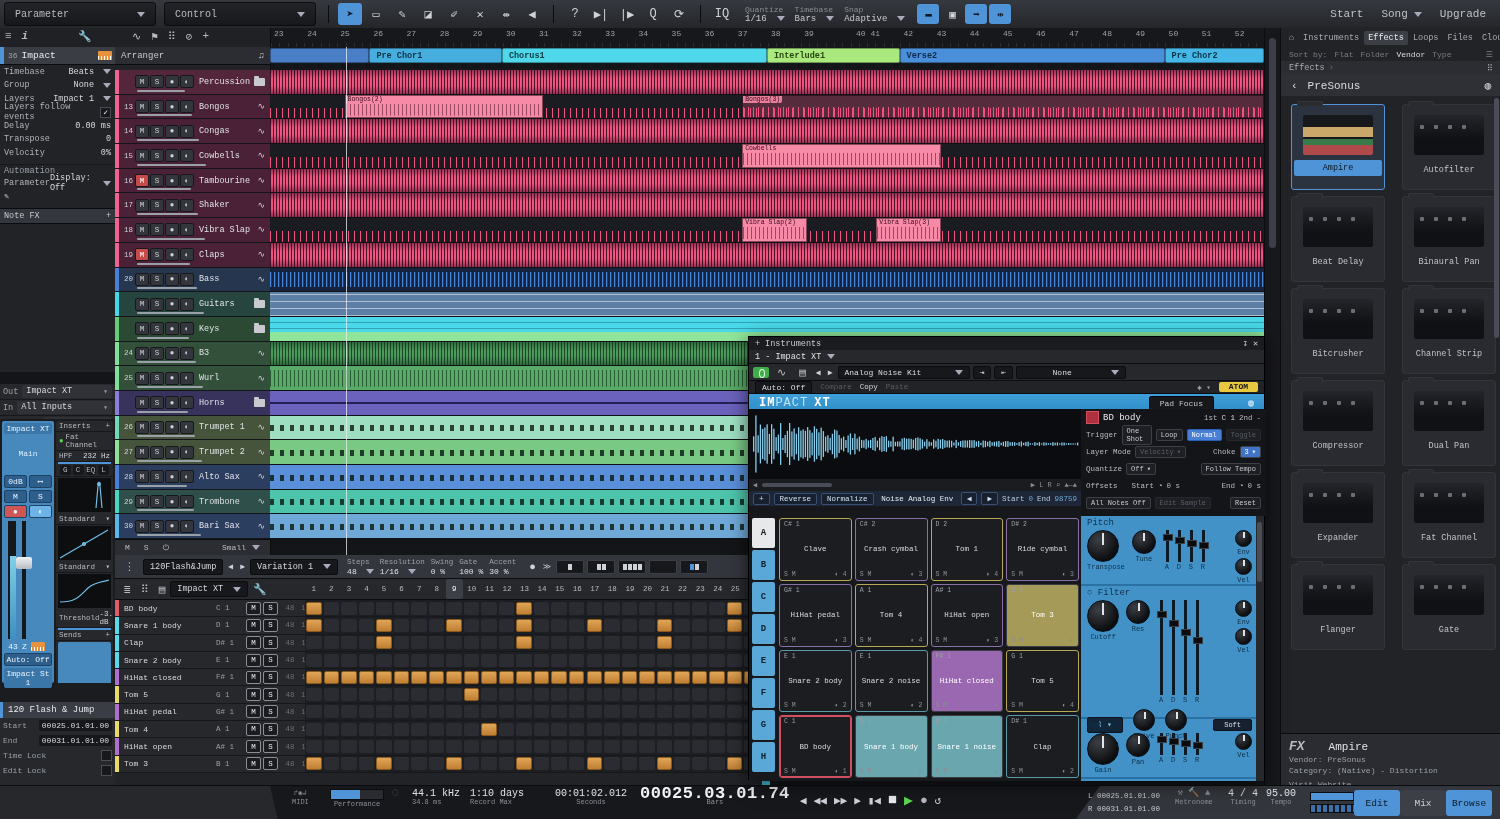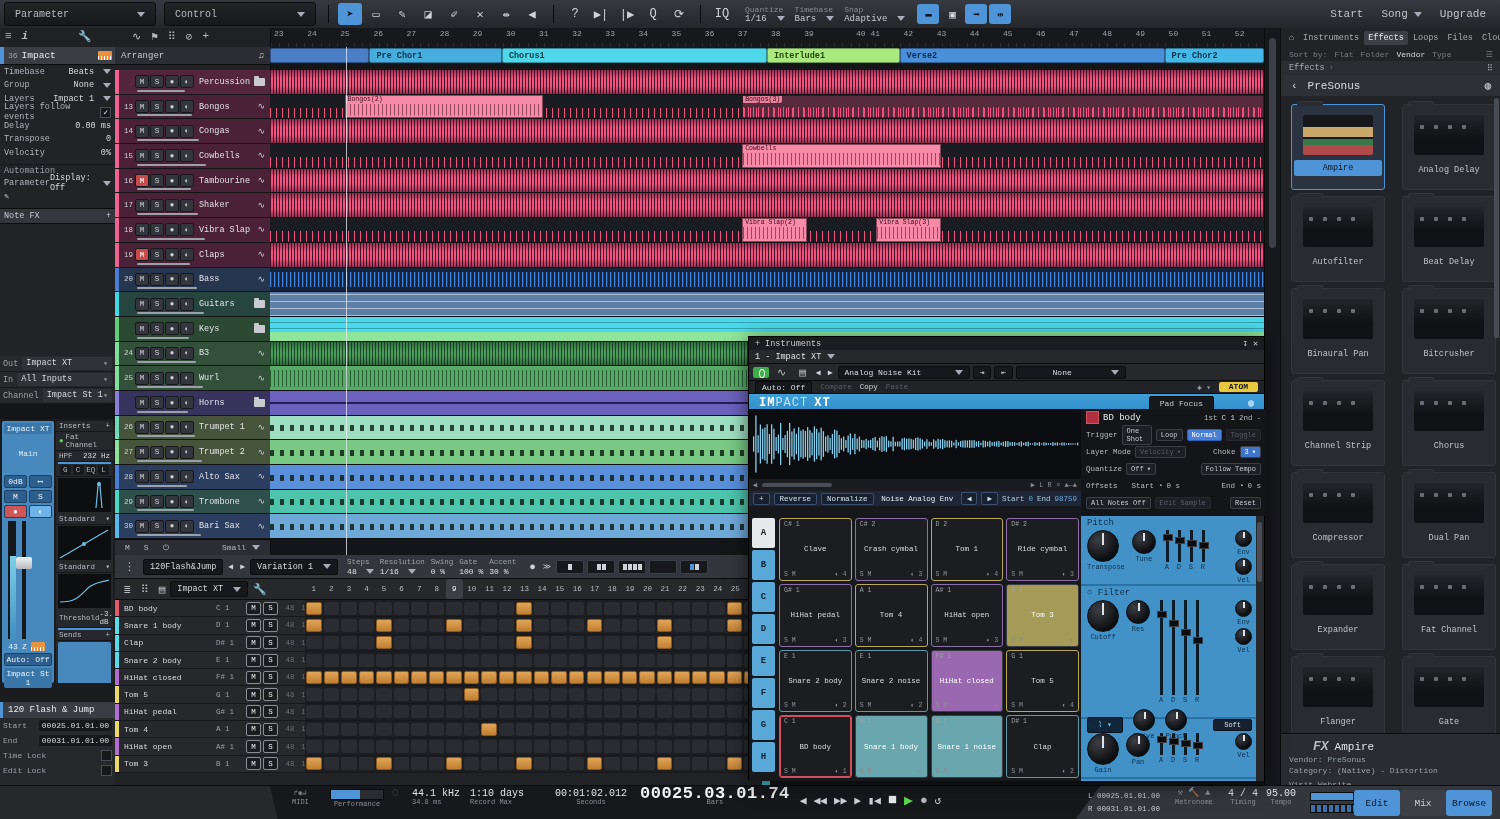--- a/index.html
+++ b/index.html
@@ -51,21 +51,21 @@
   #insp-head .blue{width:4px;height:100%;background:#4f94d6;}
   #insp-head .n{font-size:8px;color:#9aa0a8;margin:0 4px;}
   #insp-head .nm{font-size:9.5px;color:#e8eaee;flex:1;}
   .keysic{width:14px;height:9px;background:#e8913f;border-radius:1px;margin-right:3px;background-image:repeating-linear-gradient(90deg,#fff 0 1px,transparent 1px 3px);background-size:100% 50%;background-position:0 100%;background-repeat:no-repeat;}
   .ifield{display:flex;align-items:center;height:13.5px;padding:0 4px;font-size:8.5px;color:#b0b3ba;}
   .ifield .v{margin-left:auto;color:#d8dade;display:flex;align-items:center;gap:3px;}
   .ifield .cbox{width:9px;height:9px;background:#17181c;border:1px solid #4a4d55;color:#e8eaee;font-size:8px;line-height:9px;text-align:center;margin-left:auto;}
   .isec{height:12px;display:flex;align-items:center;padding:0 4px;font-size:8.5px;color:#9aa0a8;border-top:1px solid #17181c;margin-top:4px;}
   #notefx{display:flex;align-items:center;height:14px;background:#33363c;border-top:1px solid #0b0c0e;border-bottom:1px solid #0b0c0e;padding:0 4px;font-size:8.5px;color:#c8cad0;margin-top:4px;}
   
-  #iorows{left:0;top:356px;width:115px;height:47px;background:#26282c;border-right:1px solid #0b0c0e;}
+  #iorows{left:0;top:384px;width:115px;height:47px;background:#26282c;border-right:1px solid #0b0c0e;}
   .iorow{display:flex;align-items:center;height:15px;padding:0 3px;font-size:8.5px;color:#9aa0a8;border-bottom:1px solid #17181c;}
   .iorow .v{margin-left:4px;flex:1;background:#303238;border-radius:2px;color:#d8dade;padding:1px 4px;display:flex;}
   .iorow .v i{margin-left:auto;font-style:normal;color:#8a8d95;}
   #channel{left:0;top:419px;width:115px;height:283px;background:#1b1c20;border-right:1px solid #0b0c0e;}
   #cstrip{position:absolute;left:2px;top:2px;width:52px;height:262px;background:#4788bd;border-radius:2px;padding:2px;box-sizing:border-box;font-size:8px;}
   #cstrip .hd{background:#3a76a8;text-align:center;color:#eaf4fc;border-radius:2px;padding:1px 0;}
   #cstrip .sub{text-align:center;color:#d8ecfa;padding:15px 0;}
   .chbtn{flex:1;background:#2e5f8c;border:1px solid #1e4264;color:#eaf4fc;text-align:center;border-radius:2px;font-size:8px;padding:1px 0;}
   .chbtn.rec{background:#d05555;}
   .chbtn.mon{background:#6db3e8;}
@@ -1882,48 +1882,40 @@
         <span>PreSonus</span>
         <span style="margin-left:auto;font-weight:bold;">◍</span>
       </div>
     <div id="fxgrid">
         <div class="fx-tile sel">
           <div class="fx-thumb amp"></div>
           <div class="fx-lbl">Ampire</div>
         </div>
         <div class="fx-tile">
           <div class="fx-thumb"></div>
-          <div class="fx-lbl">Analog Delay</div>
-        </div>
-        <div class="fx-tile">
-          <div class="fx-thumb"></div>
           <div class="fx-lbl">Autofilter</div>
         </div>
         <div class="fx-tile">
           <div class="fx-thumb"></div>
           <div class="fx-lbl">Beat Delay</div>
         </div>
         <div class="fx-tile">
           <div class="fx-thumb"></div>
           <div class="fx-lbl">Binaural Pan</div>
         </div>
         <div class="fx-tile">
           <div class="fx-thumb"></div>
           <div class="fx-lbl">Bitcrusher</div>
         </div>
         <div class="fx-tile">
           <div class="fx-thumb"></div>
           <div class="fx-lbl">Channel Strip</div>
         </div>
         <div class="fx-tile">
           <div class="fx-thumb"></div>
-          <div class="fx-lbl">Chorus</div>
-        </div>
-        <div class="fx-tile">
-          <div class="fx-thumb"></div>
           <div class="fx-lbl">Compressor</div>
         </div>
         <div class="fx-tile">
           <div class="fx-thumb"></div>
           <div class="fx-lbl">Dual Pan</div>
         </div>
         <div class="fx-tile">
           <div class="fx-thumb"></div>
           <div class="fx-lbl">Expander</div>
         </div>
@@ -1935,21 +1927,21 @@
           <div class="fx-thumb"></div>
           <div class="fx-lbl">Flanger</div>
         </div>
         <div class="fx-tile">
           <div class="fx-thumb"></div>
           <div class="fx-lbl">Gate</div>
         </div>
       </div>
     <span id="fxscroll"></span>
     <div id="fxinfo">
-      <div class="row" style="gap:6px;margin-left:24px;">
+      <div class="row" style="gap:24px;">
         <span style="font-size:13px;font-weight:bold;font-style:italic;color:#b8bac0;">FX</span>
         <span class="t">Ampire</span>
       </div>
       <div class="r"><span>Vendor:</span> <span>PreSonus</span></div>
       <div class="r"><span>Category:</span> <span>(Native) - Distortion</span></div>
       <div class="r" style="margin-top:3px;">Visit Website</div>
     </div>
   </div>
 
   <div id="transport" class="abs">

